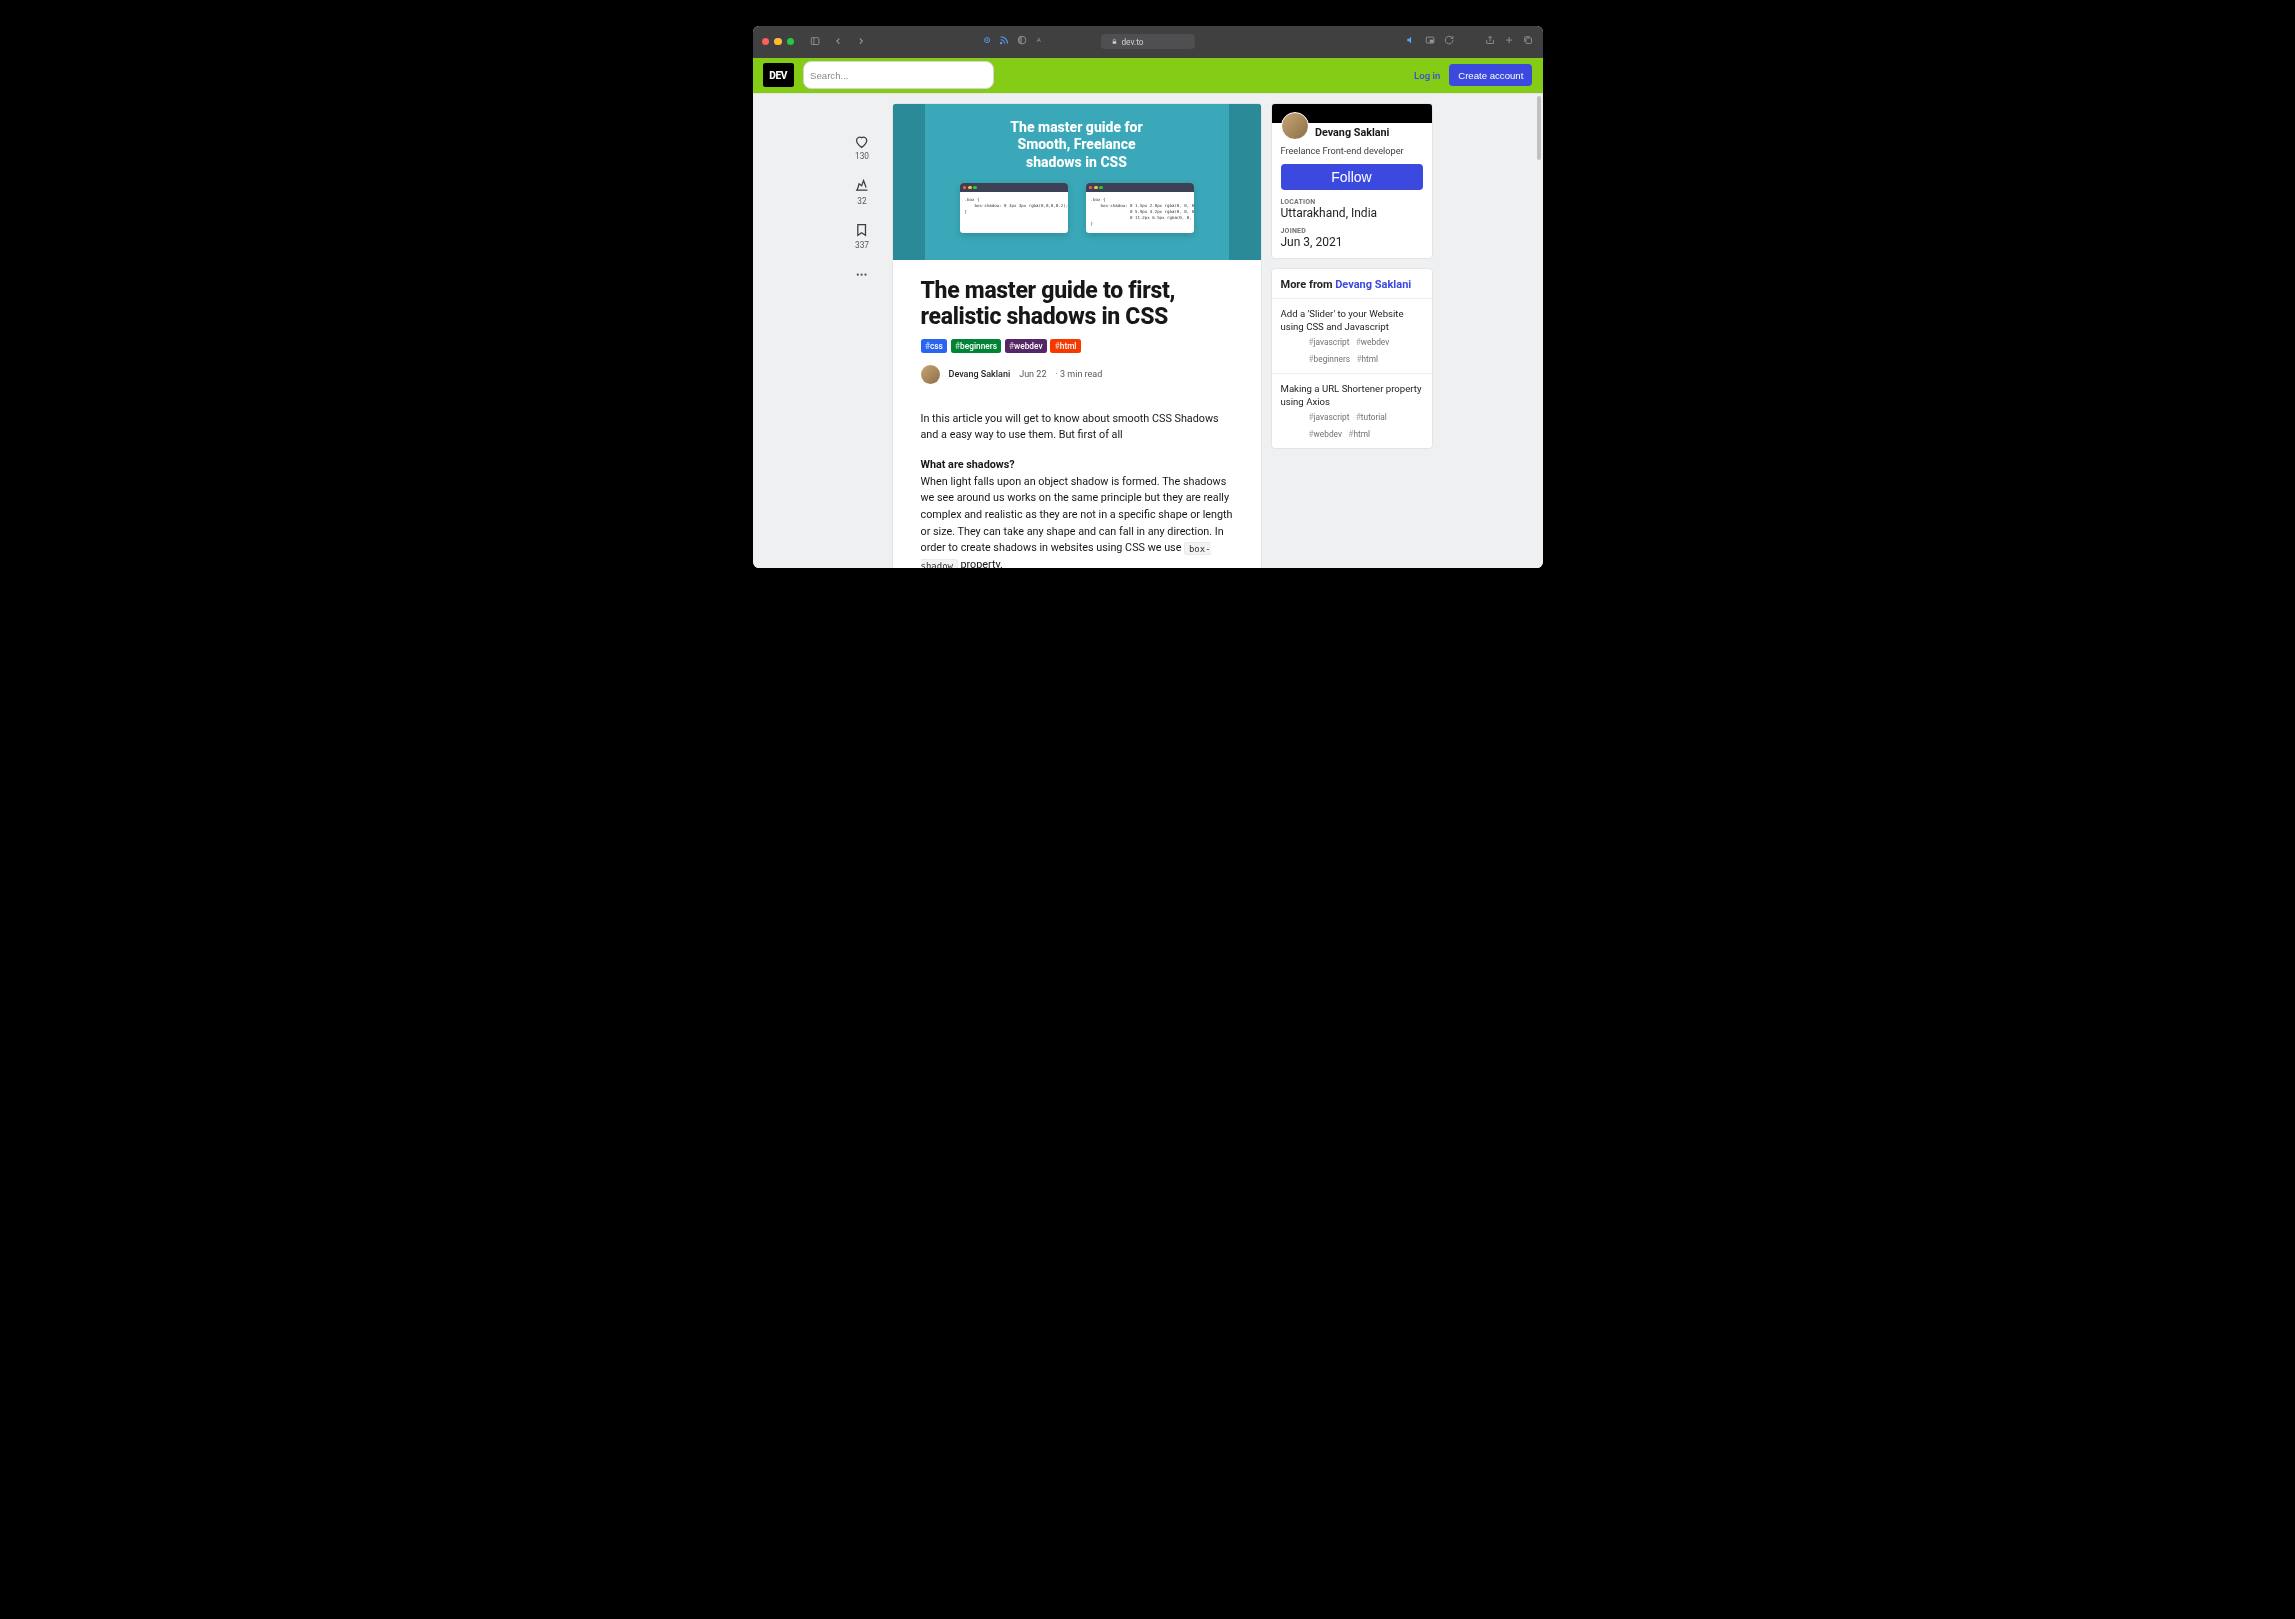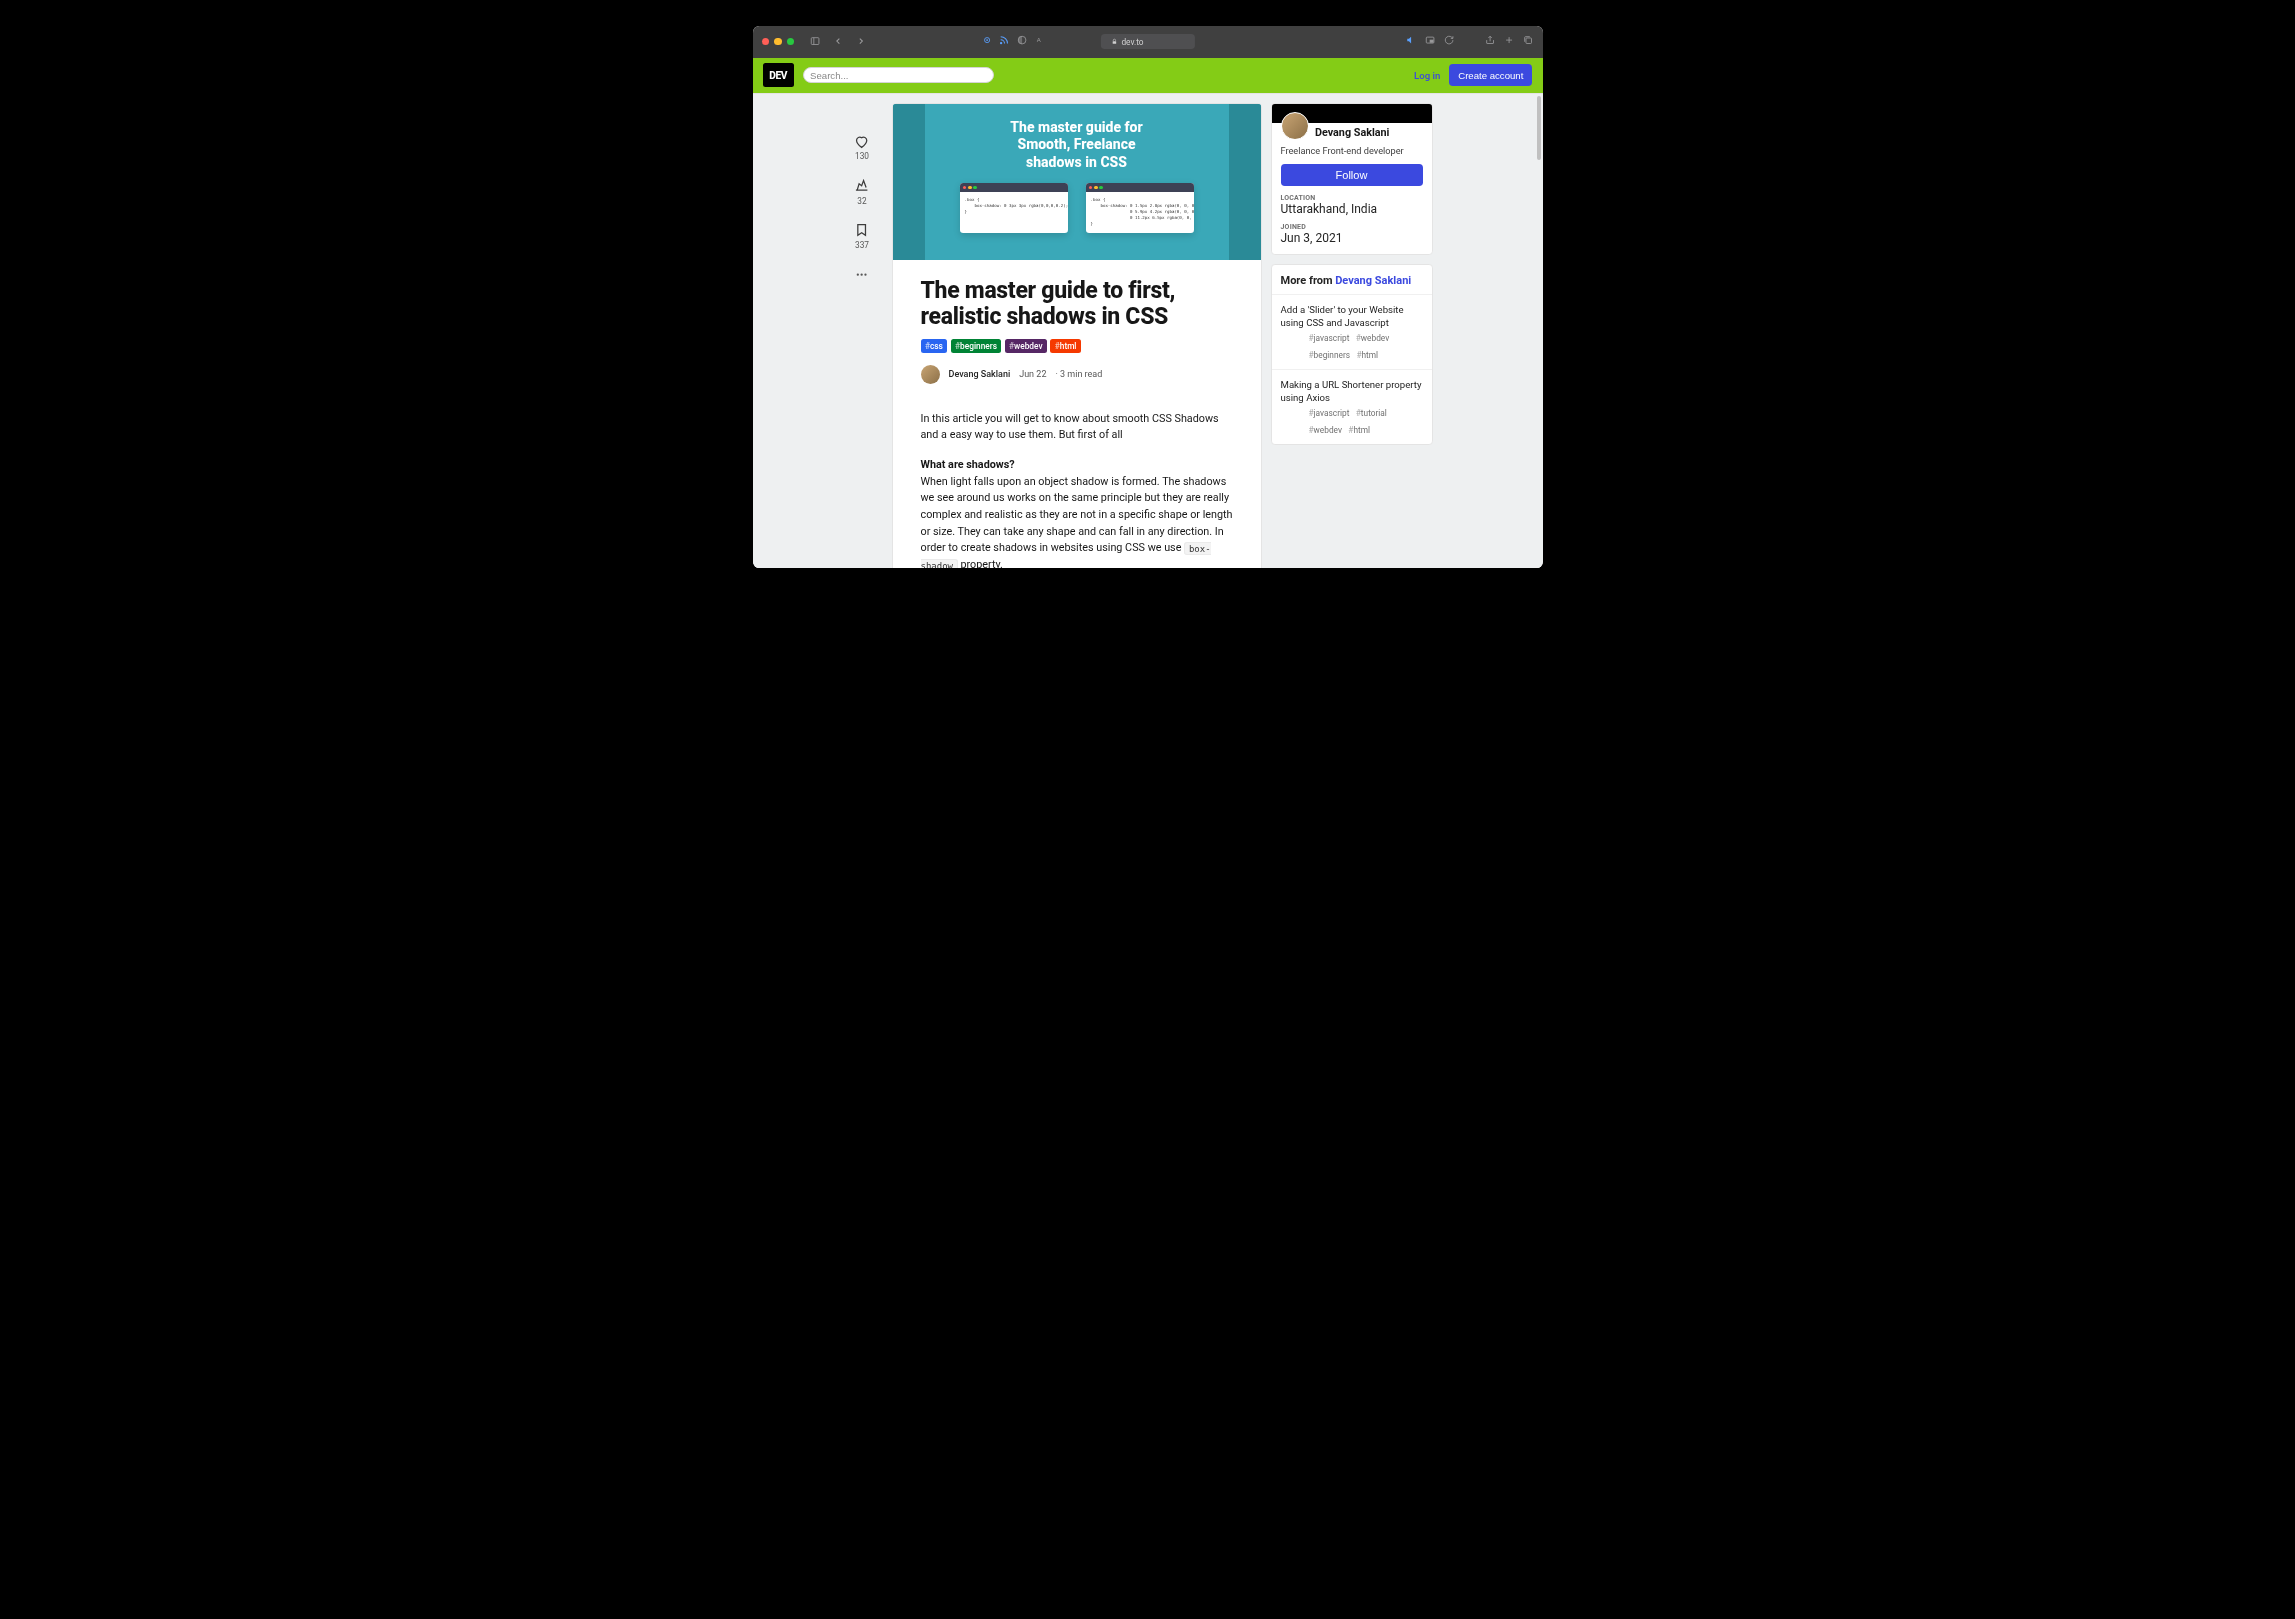--- a/index.html
+++ b/index.html
@@ -16,21 +16,21 @@
 .tb-btn svg { width: 10.2px; height: 10.2px; }
 .url-bar { position: absolute; left: 50%; transform: translateX(-50%); display: flex; align-items: center; gap: 3.8px; background: #4f4f51; padding: 2.5px 51px 2.5px 10.2px; border-radius: 3.8px; color: #d0d0d0; font-size: 8.3px; }
 .url-icons-left { position: absolute; left: 50%; transform: translateX(-166px); display: flex; gap: 7.6px; color: #5aa0ff; }
 .url-icons-left .gray { color: #9a9a9c; }
 .toolbar-right { margin-left: auto; display: flex; align-items: center; gap: 9px; color: #9a9a9c; }
 .toolbar-right svg { width: 10.2px; height: 10.2px; }
 .browser-body { background: #eef0f1; height: 510px; overflow: hidden; position: relative; }
 
 .topnav { background: #84cc16; height: 36px; border-bottom: 0.6px solid #e4e4e4; display: flex; align-items: center; padding: 0 10.2px; gap: 9px; }
 .logo { width: 31px; height: 24px; background: #000; color: #fff; display: flex; align-items: center; justify-content: center; font-weight: 800; font-size: 10.2px; border-radius: 2.5px; letter-spacing: -0.3px; }
-.search { flex: 0 0 191px; height: 16px; border: 0.6px solid #d4d4d4; border-radius: 8px; padding: 0 6.4px; font-size: 9.6px; color: #333; }
+.search { flex: 0 0 191px; height: 28px; border: 0.6px solid #d4d4d4; border-radius: 8px; padding: 0 6.4px; font-size: 9.6px; color: #333; }
 .search::placeholder { color: #888; }
 .nav-right { margin-left: auto; display: flex; align-items: center; gap: 9px; }
 .login-link { color: #3b49df; font-size: 9.6px; font-weight: 500; }
 .create-btn { background: #3b49df; color: #fff; padding: 5.7px 9px; border-radius: 3.8px; font-size: 9.6px; font-weight: 500; border: none; }
 
 .content-row { display: flex; padding: 9px 0 0 0; gap: 9px; }
 .rail { width: 41px; flex-shrink: 0; display: flex; flex-direction: column; align-items: center; gap: 16.6px; padding-top: 31px; margin-left: 89px; }
 .rail-item { display: flex; flex-direction: column; align-items: center; gap: 2.5px; color: #3d3d3d; }
 .rail-item svg { width: 15.3px; height: 15.3px; }
 .rail-count { font-size: 8.3px; color: #575757; }
@@ -64,21 +64,21 @@
 .body-text strong { font-weight: 700; }
 code.inline { background: #f3f3f3; border: 0.6px solid #eaeaea; border-radius: 3.2px; padding: 0.6px 3.8px; font-family: Menlo, monospace; font-size: 9px; color: #333; }
 
 .side-col { width: 162px; flex-shrink: 0; display: flex; flex-direction: column; gap: 9px; }
 .author-card { background: #fff; border: 0.6px solid #e4e4e4; border-radius: 3.8px; overflow: hidden; }
 .author-banner { background: #000; height: 19px; }
 .author-head { display: flex; align-items: flex-end; gap: 6.4px; padding: 0 9px; margin-top: -10.2px; }
 .avatar-lg { width: 28px; height: 28px; border-radius: 50%; background: linear-gradient(135deg, #c9a574, #8b6f47); border: 1.9px solid #fff; }
 .author-card-name { font-size: 10.8px; font-weight: 700; color: #171717; padding-bottom: 1.3px; }
 .author-bio { padding: 5.1px 9px 0 9px; font-size: 9.2px; color: #404040; }
-.follow-btn { display: block; width: calc(100% - 18px); margin: 7.6px 9px; background: #3b49df; color: #fff; border: none; border-radius: 3.8px; padding: 5.1px 0; font-size: 11px; font-weight: 500; }
+.follow-btn { display: block; width: calc(100% - 18px); margin: 7.6px 9px; background: #3b49df; color: #fff; border: none; border-radius: 3.8px; padding: 5.1px 0; font-size: 14px; font-weight: 500; }
 .meta-list { padding: 0 9px 9px 9px; }
 .meta-label { font-size: 7px; font-weight: 700; color: #717171; text-transform: uppercase; letter-spacing: 0.2px; margin-top: 6.4px; }
 .meta-val { font-size: 12px; color: #242424; margin-top: 0.6px; }
 
 .more-card { background: #fff; border: 0.6px solid #e4e4e4; border-radius: 3.8px; }
 .more-head { padding: 9px 9px 6.4px 9px; font-size: 11px; font-weight: 700; color: #242424; }
 .more-head a { color: #3b49df; }
 .more-item { padding: 9px; border-top: 0.6px solid #f0f0f0; }
 .more-item-title { font-size: 9.6px; color: #242424; line-height: 1.35; }
 .more-tags { margin-top: 3.8px; font-size: 8.3px; color: #717171; display: flex; flex-wrap: wrap; gap: 6.4px; margin-left: 28px; }

